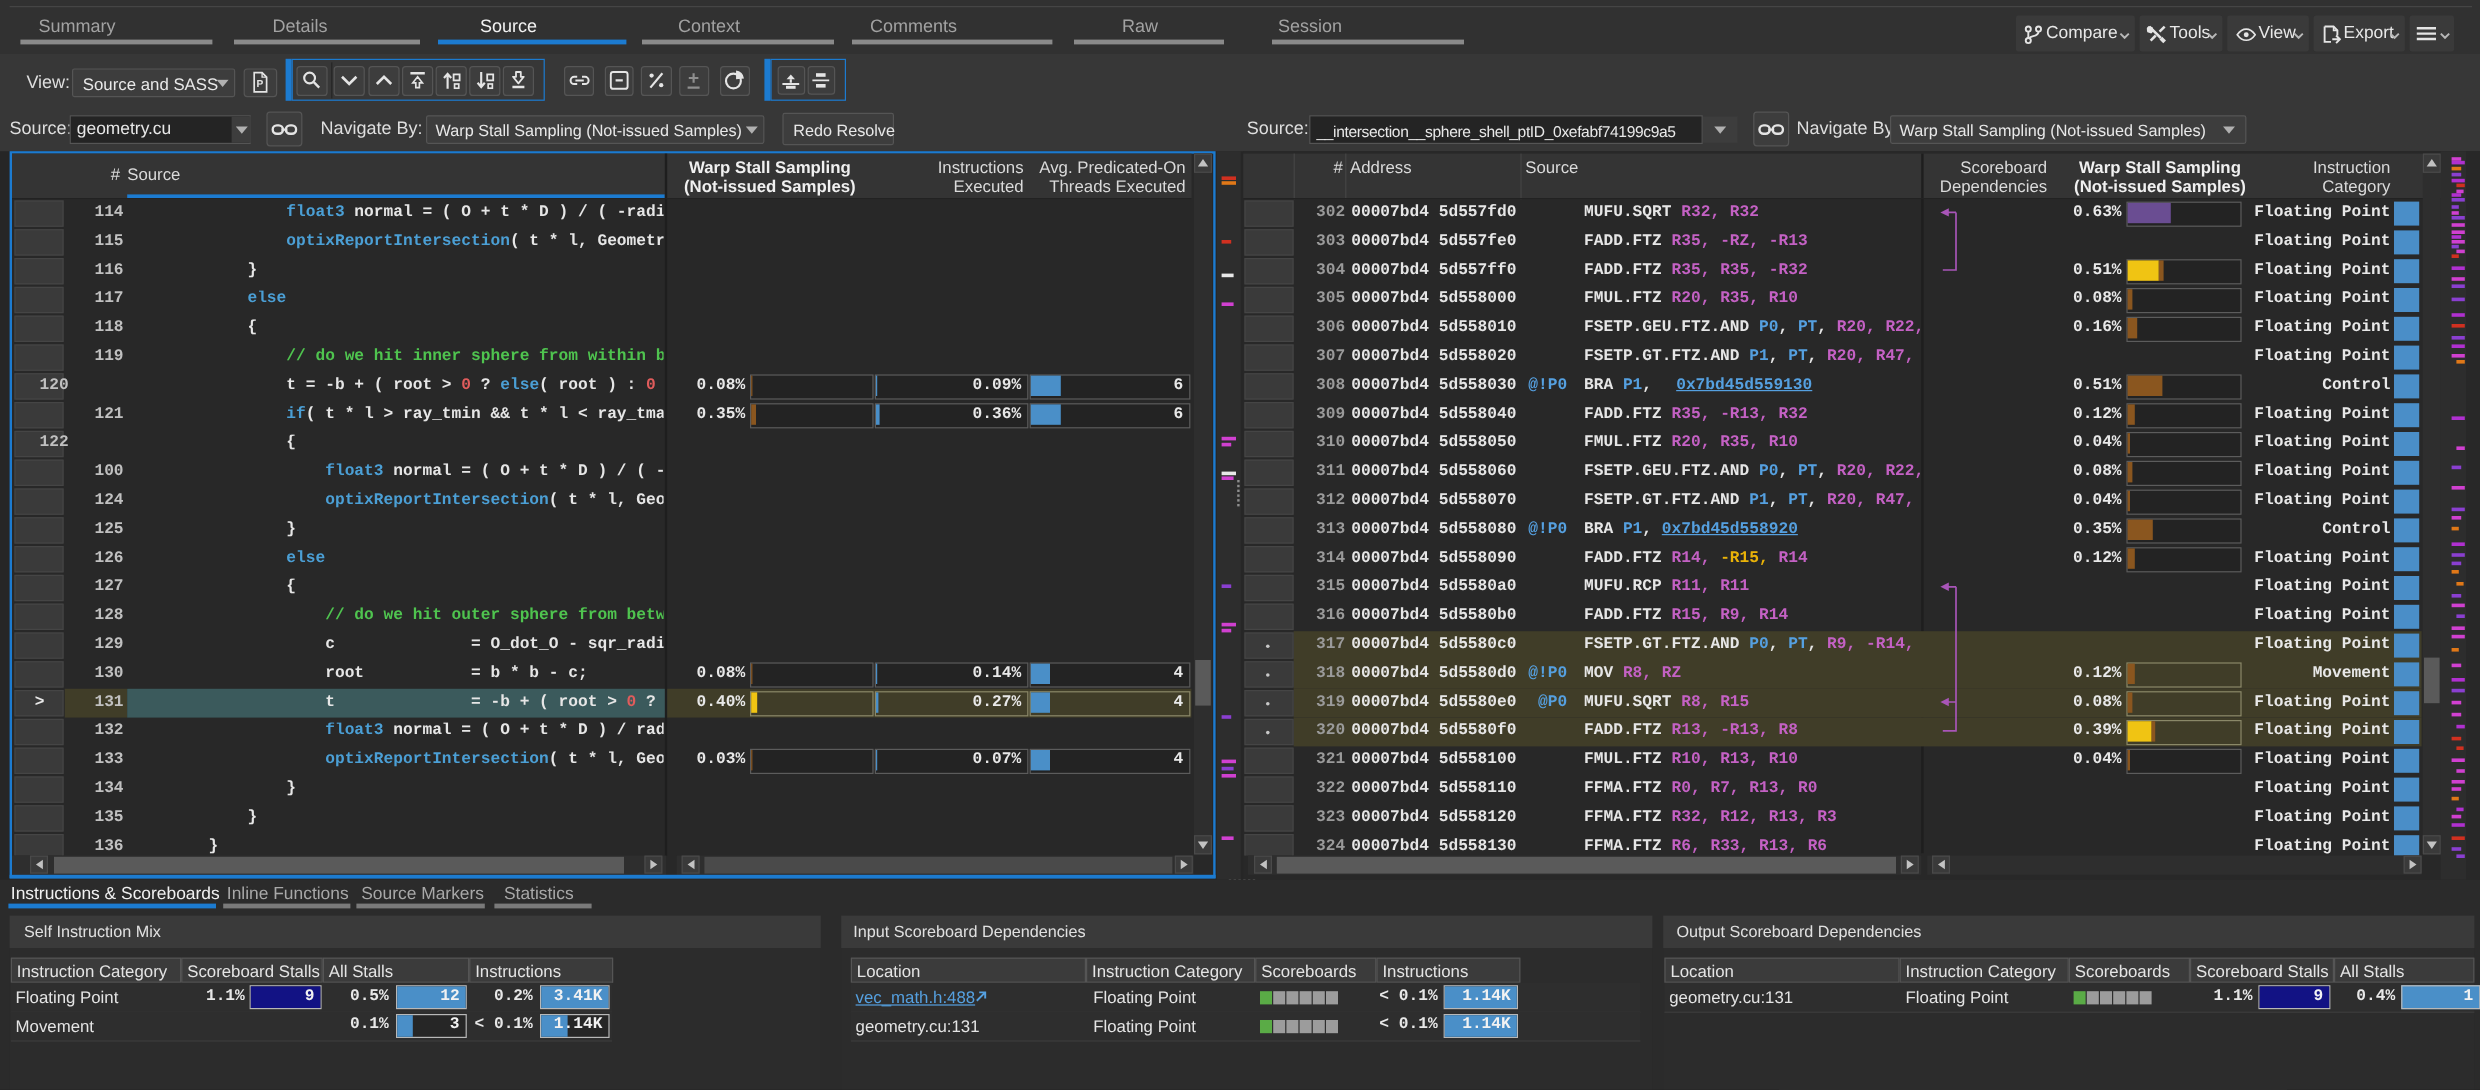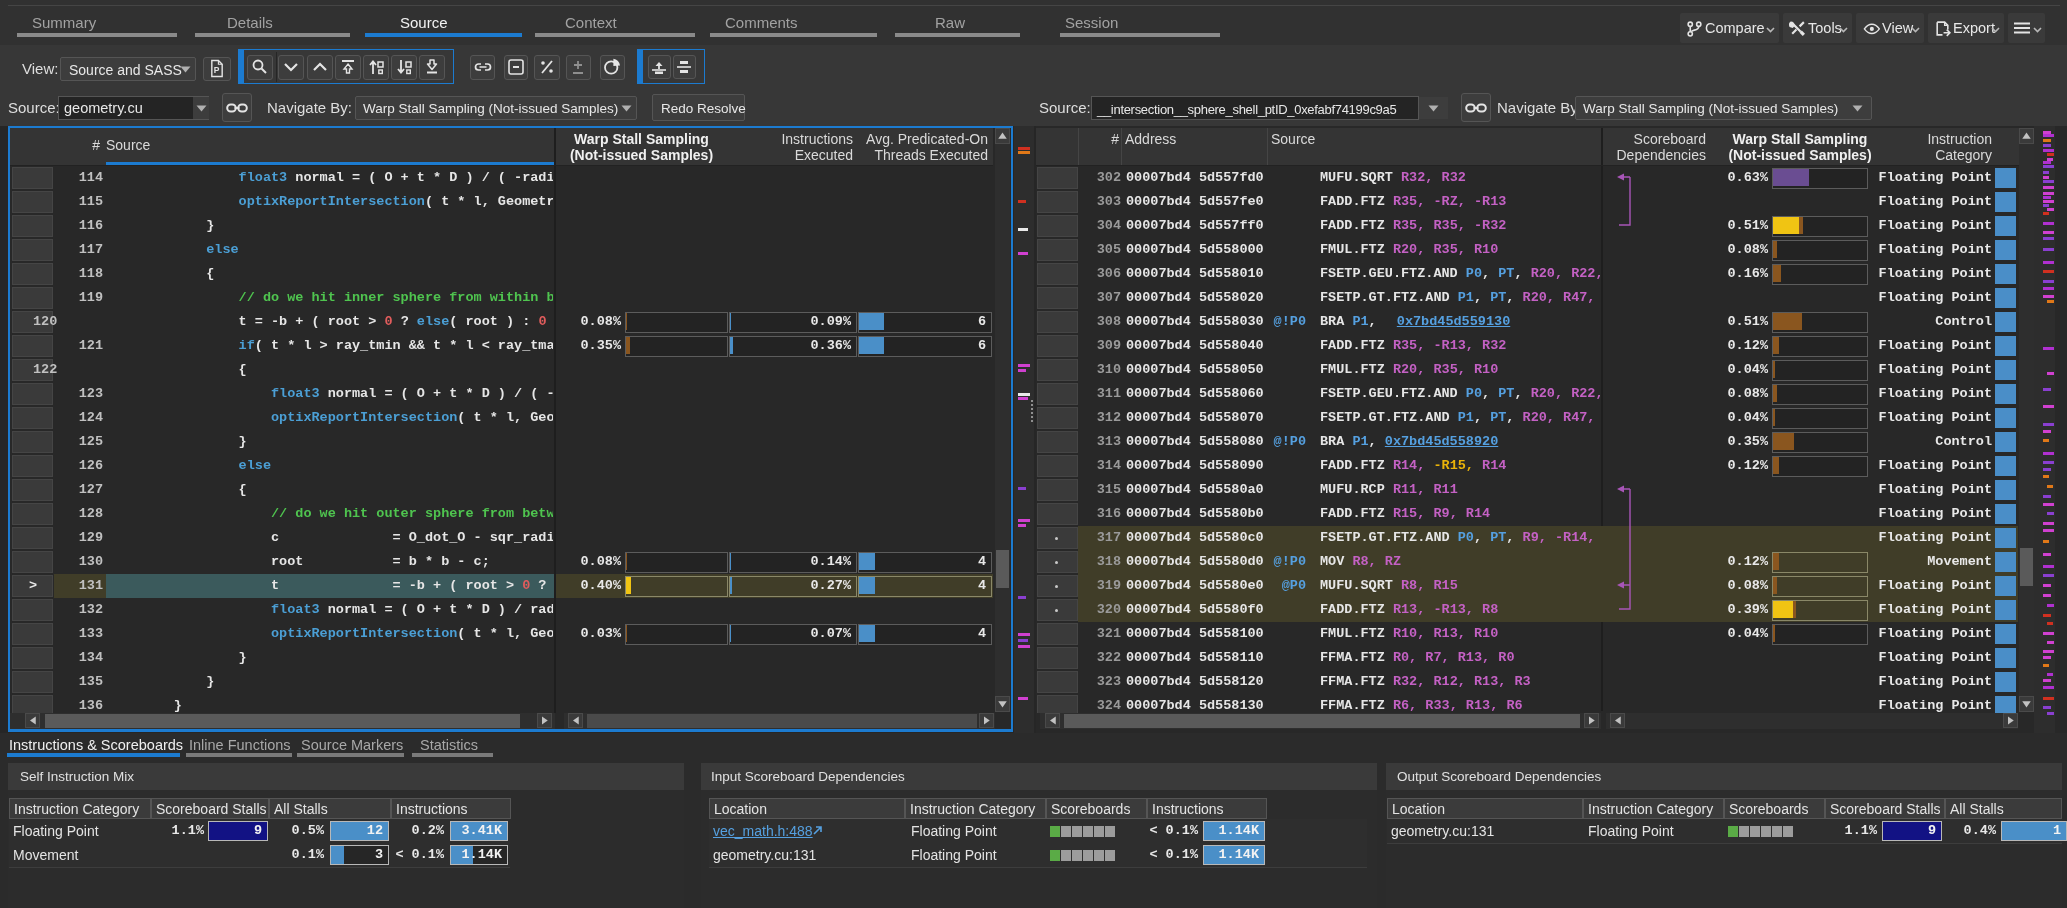--- a/index.html
+++ b/index.html
@@ -320,21 +320,21 @@
 <div style="position:absolute;left:719px;top:170px;width:126px;height:19px;border:1px solid #5c5c5c;background:#232323;"></div>
 <div style="position:absolute;left:720px;top:171px;width:3px;height:17px;background:#4a8fc8;"></div>
 <div class="mono" style="position:absolute;left:720px;top:172px;width:121px;text-align:right;color:#e8e8e8;">0.36%</div>
 <div style="position:absolute;left:848px;top:170px;width:132px;height:19px;border:1px solid #5c5c5c;background:#232323;"></div>
 <div style="position:absolute;left:849px;top:171px;width:25px;height:17px;background:#4a8fc8;"></div>
 <div class="mono" style="position:absolute;left:849px;top:172px;width:127px;text-align:right;color:#e8e8e8;">6</div>
 <div style="position:absolute;left:2px;top:193px;width:41px;height:22px;background:#3a3a3a;border:1px solid #454545;box-sizing:border-box;"></div>
 <div class="mono" style="position:absolute;left:23px;top:196px;width:70px;text-align:left;color:#c0c0c0;">122</div>
 <div class="mono" style="position:absolute;left:228.6px;top:196px;white-space:pre;color:#e6e6e6;width:314px;overflow:hidden;">{</div>
 <div style="position:absolute;left:2px;top:217px;width:41px;height:22px;background:#3a3a3a;border:1px solid #454545;box-sizing:border-box;"></div>
-<div class="mono" style="position:absolute;left:23px;top:220px;width:70px;text-align:right;color:#c0c0c0;">123</div>
+<div class="mono" style="position:absolute;left:23px;top:220px;width:70px;text-align:right;color:#c0c0c0;">100</div>
 <div class="mono" style="position:absolute;left:261.0px;top:220px;white-space:pre;color:#e6e6e6;width:282px;overflow:hidden;"><span style="color:#4b9fd5">float3</span> normal = ( O + t * D ) / ( -r</div>
 <div style="position:absolute;left:2px;top:241px;width:41px;height:22px;background:#3a3a3a;border:1px solid #454545;box-sizing:border-box;"></div>
 <div class="mono" style="position:absolute;left:23px;top:244px;width:70px;text-align:right;color:#c0c0c0;">124</div>
 <div class="mono" style="position:absolute;left:261.0px;top:244px;white-space:pre;color:#e6e6e6;width:282px;overflow:hidden;"><span style="color:#4b9fd5">optixReportIntersection</span>( t * l, Geom</div>
 <div style="position:absolute;left:2px;top:265px;width:41px;height:22px;background:#3a3a3a;border:1px solid #454545;box-sizing:border-box;"></div>
 <div class="mono" style="position:absolute;left:23px;top:268px;width:70px;text-align:right;color:#c0c0c0;">125</div>
 <div class="mono" style="position:absolute;left:228.6px;top:268px;white-space:pre;color:#e6e6e6;width:314px;overflow:hidden;">}</div>
 <div style="position:absolute;left:2px;top:289px;width:41px;height:22px;background:#3a3a3a;border:1px solid #454545;box-sizing:border-box;"></div>
 <div class="mono" style="position:absolute;left:23px;top:292px;width:70px;text-align:right;color:#c0c0c0;">126</div>
 <div class="mono" style="position:absolute;left:228.6px;top:292px;white-space:pre;color:#e6e6e6;width:314px;overflow:hidden;"><span style="color:#4b9fd5">else</span></div>

